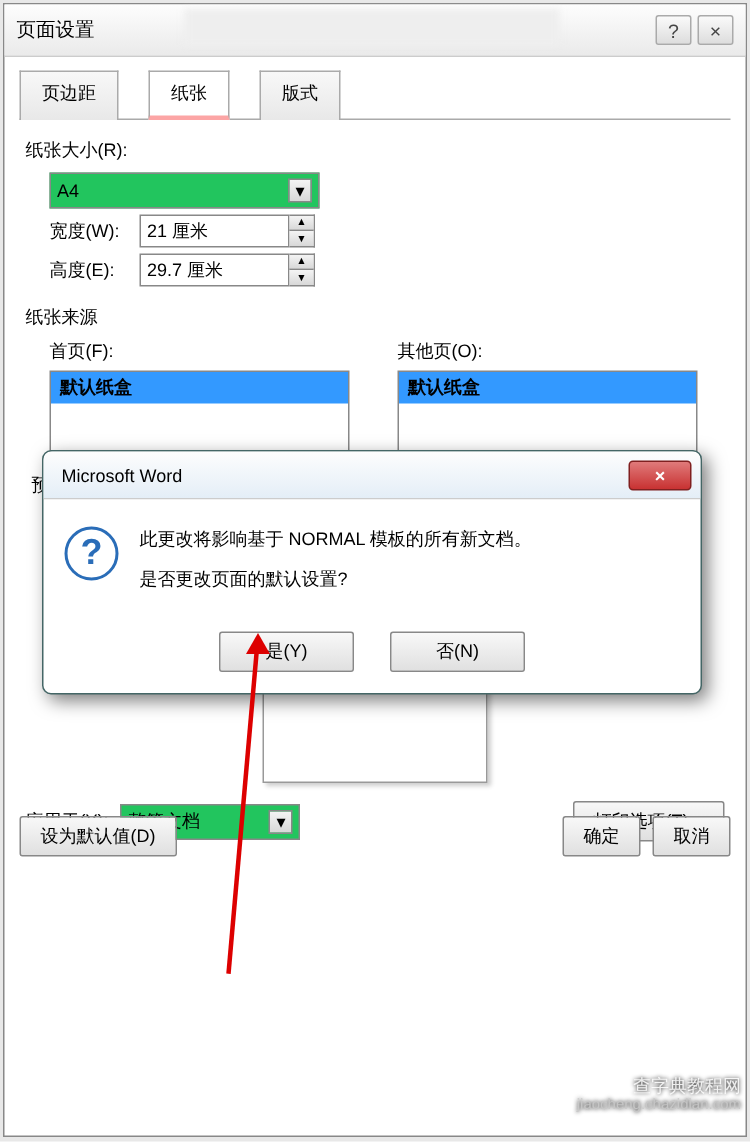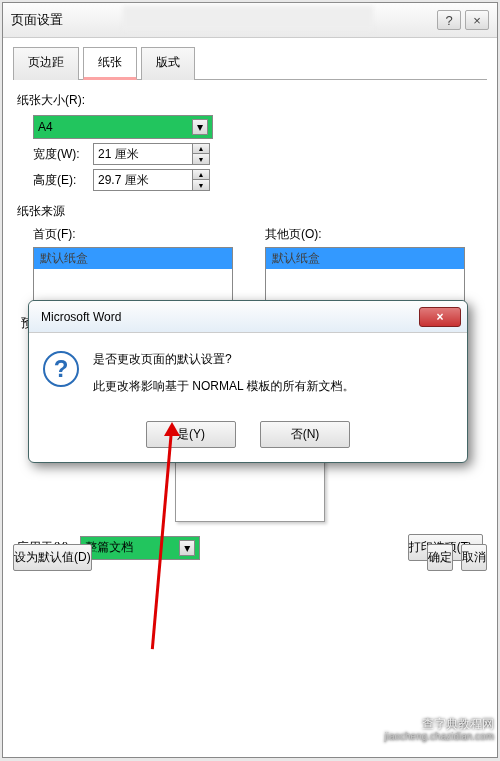--- a/index.html
+++ b/index.html
@@ -6,46 +6,46 @@
 body { background: #e8e8e8; width: 500px; height: 761px; position: relative; overflow: hidden; }
 
 .window { position: absolute; left: 2px; top: 2px; width: 496px; height: 756px; background: #fff; border: 1px solid #888; }
 .titlebar { height: 30px; background: linear-gradient(#fdfdfd, #eaeaea); border-bottom: 1px solid #ccc; display: flex; align-items: center; padding: 17px 8px; }
 .titlebar .title { flex: 1; font-size: 13px; }
 .titlebar .tbtn { width: 24px; height: 20px; border: 1px solid #aaa; background: linear-gradient(#fafafa,#ddd); margin-left: 4px; display: flex; align-items: center; justify-content: center; font-family: sans-serif; font-size: 13px; color: #444; border-radius: 2px; }
 
 .content { padding: 8px 10px; position: relative; }
 
 .tabs { display: flex; border-bottom: 1px solid #aaa; }
-.tab { padding: 6px 14px; border: 1px solid #aaa; border-bottom: none; background: linear-gradient(#f8f8f8,#e8e8e8); margin-right: 4px; position: relative; top: 1px; cursor: pointer; }
+.tab { padding: 6px 14px; border: 1px solid #aaa; border-bottom: none; background: linear-gradient(#f8f8f8,#e8e8e8); margin-right: 20px; position: relative; top: 1px; cursor: pointer; }
 .tab.active { background: #fff; border-bottom: 3px solid #fca5a5; }
 
 .grouplabel { margin: 12px 0 6px 4px; }
 .row { display: flex; align-items: center; margin: 4px 0 4px 20px; }
 .row label { width: 60px; }
 .textbox { height: 22px; border: 1px solid #888; padding: 2px 4px; background: #fff; display: flex; align-items: center; }
 .select { width: 180px; height: 24px; border: 1px solid #888; background: #22c55e; display: flex; align-items: center; justify-content: space-between; padding: 0 4px; }
 .dropbtn { width: 16px; height: 16px; border: 1px solid #888; background: linear-gradient(#f4f4f4,#d8d8d8); display: flex; align-items: center; justify-content: center; }
 .spinner { display: flex; }
 .spinner .textbox { width: 100px; }
 .spinbtns { display: flex; flex-direction: column; border: 1px solid #888; border-left: none; }
 .spinbtns div { width: 16px; height: 10px; background: linear-gradient(#f4f4f4,#d8d8d8); border-bottom: 1px solid #888; display:flex; align-items:center; justify-content:center; font-size:7px; line-height:1; }
 .spinbtns div:last-child { border-bottom:none; }
 .sourcecols { display: flex; gap: 30px; margin: 4px 20px; }
 .sourcecol { flex: 1; }
 .listbox { margin-top: 4px; height: 56px; border: 1px solid #888; width: 200px; overflow: hidden; }
 .listitem { padding: 2px 6px; }
-.listitem.selected { background: #3399ff; color: #404040; }
+.listitem.selected { background: #3399ff; color: #000000; font-weight: bold; }
 
 .previewbox { margin: 8px 4px; }
 .previewimg { border: 1px solid #999; width: 150px; height: 180px; margin: 10px auto; background: #fff; padding: 18px 18px; box-shadow: 2px 2px 3px rgba(0,0,0,0.2); }
 .previewimg .line { height: 3px; background: #888; margin: 5px 0; }
 
 .bottomrow { display: flex; align-items: center; margin: 12px 4px; gap: 8px; }
-.pushbtn { border: 1px solid #888; background: linear-gradient(#f8f8f8,#e0e0e0); padding: 4px 0; cursor: pointer; border-radius: 2px; }
+.pushbtn { border: 1px solid #888; background: linear-gradient(#f8f8f8,#e0e0e0); padding: 4px 13px; cursor: pointer; border-radius: 2px; }
 
 .footer { position: absolute; bottom: 10px; left: 10px; right: 10px; display: flex; gap: 8px; }
 .footer .spacer { flex: 1; }
 
 
 .popup { position: absolute; left: 28px; top: 300px; width: 440px; background: #fff; border: 1px solid #466; border-radius: 6px; box-shadow: 4px 4px 12px rgba(0,0,0,0.5); z-index: 5; }
 .popup-titlebar { height: 32px; background: linear-gradient(#fdfdfd, #e4eef7); border-bottom: 1px solid #ccc; border-radius: 6px 6px 0 0; display: flex; align-items: center; padding: 0 6px; gap: 19px; }
 .popup-titlebar .ptitle { flex: 1; padding-left: 6px; }
 .closebtn { width: 42px; height: 20px; background: linear-gradient(#e07a7a,#c83232); border: 1px solid #802020; border-radius: 3px; color: #fff; display: flex; align-items: center; justify-content: center; font-weight: bold; font-family: sans-serif; }
 .popup-body { padding: 18px 14px 14px 14px; }
@@ -165,22 +165,22 @@
 
 <div class="popup">
   <div class="popup-titlebar">
     <span class="ptitle">Microsoft Word</span>
     <div class="closebtn">×</div>
   </div>
   <div class="popup-body">
     <div class="msgrow">
       <div class="qicon">?</div>
       <div class="msgtxt">
+        <p>此更改将影响基于 NORMAL 模板的所有新文档。</p>
         <p>是否更改页面的默认设置?</p>
-        <p>此更改将影响基于 NORMAL 模板的所有新文档。</p>
       </div>
     </div>
     <div class="popup-btns">
       <div class="pushbtn">是(Y)</div>
       <div class="pushbtn">否(N)</div>
     </div>
   </div>
 </div>
 
 <div class="arrow">

